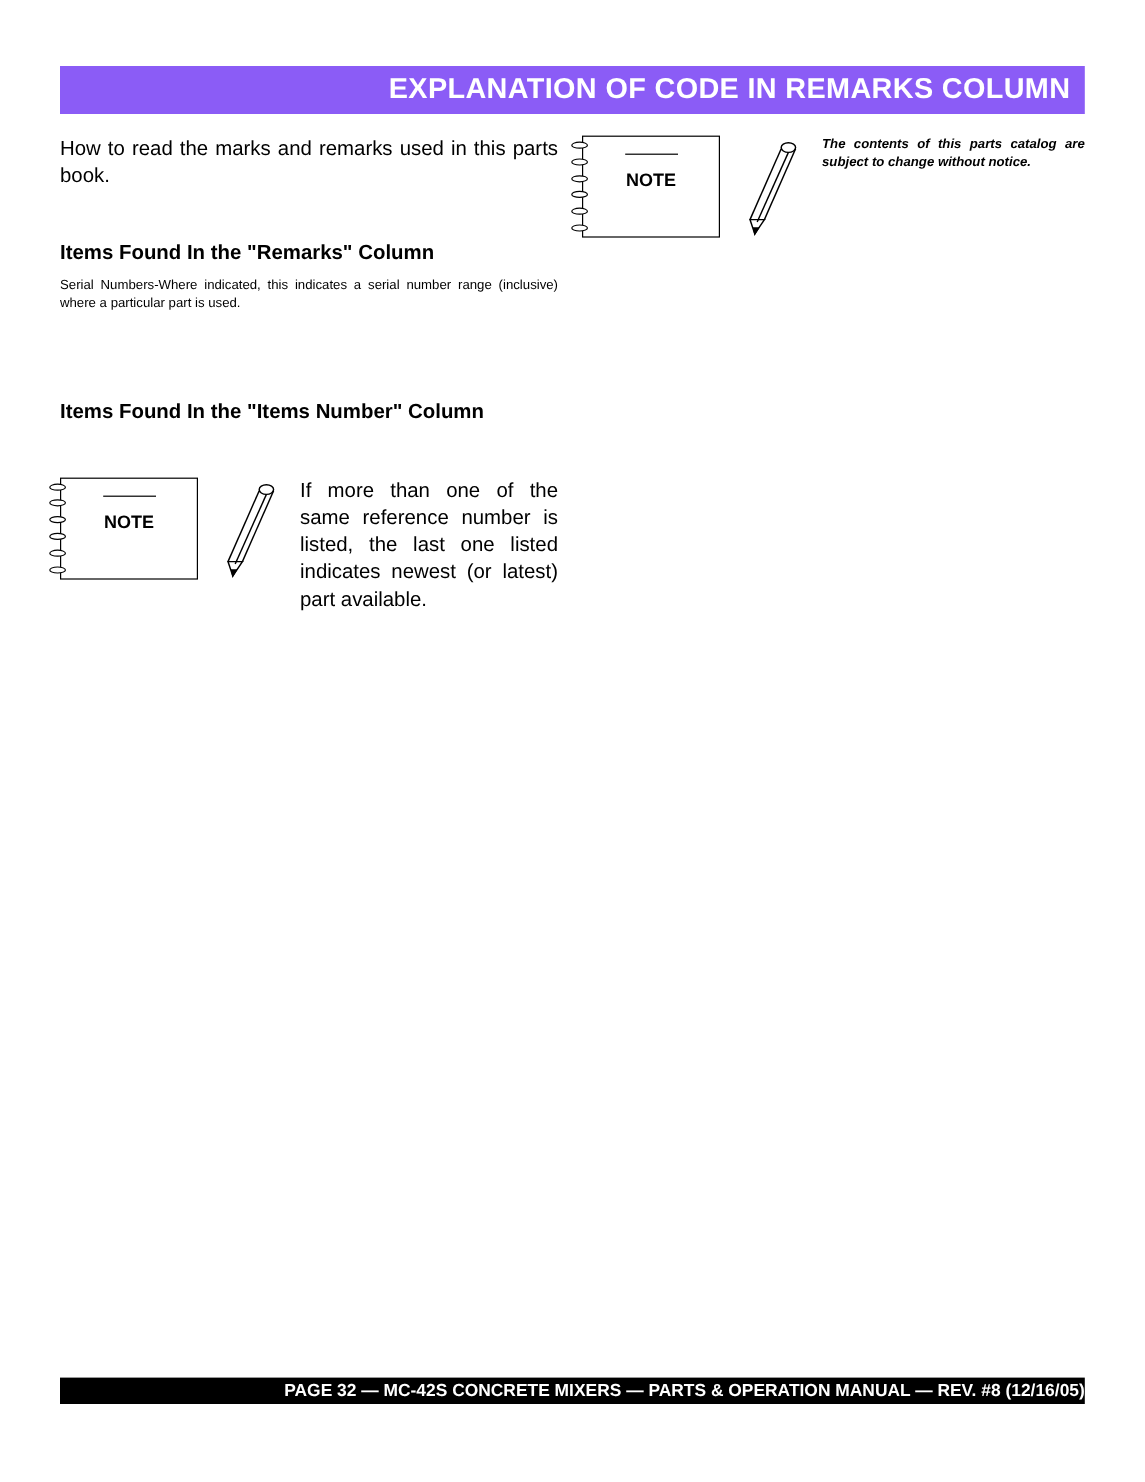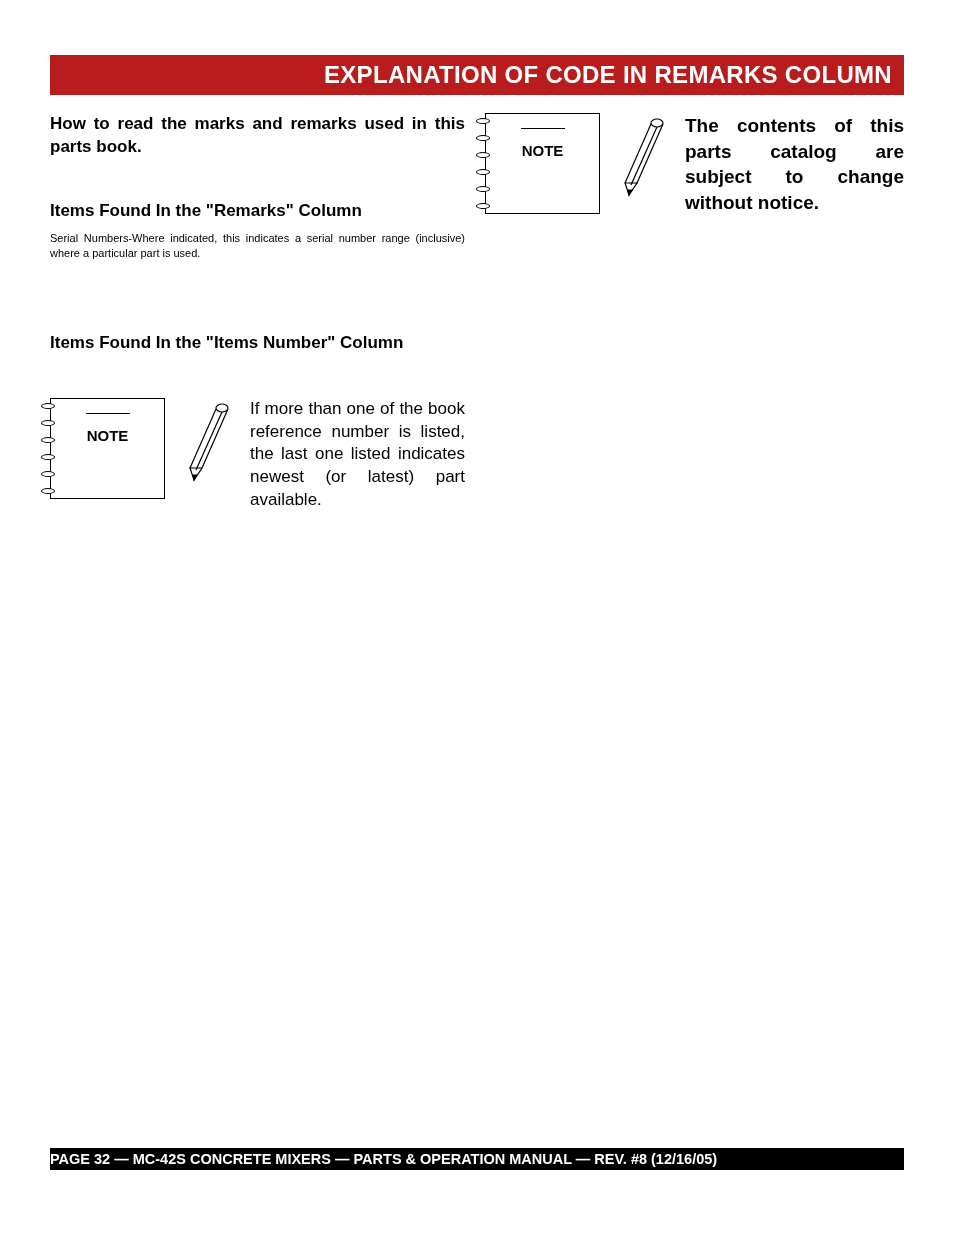--- a/index.html
+++ b/index.html
@@ -5,21 +5,21 @@
   * { margin: 0; padding: 0; box-sizing: border-box; }
   body {
     font-family: Arial, Helvetica, sans-serif;
     background: #fff;
     width: 954px;
     height: 1235px;
     position: relative;
     padding: 55px 50px 0 50px;
   }
   .header-bar {
-    background: #b91c1c;
+    background: #8b5cf6;
     height: 40px;
     display: flex;
     align-items: center;
     justify-content: flex-end;
     padding-right: 12px;
   }
   .header-bar span {
     color: #fff;
     font-weight: bold;
     font-size: 24px;
@@ -33,21 +33,21 @@
   .col-left {
     flex: 0 0 415px;
   }
   .col-right {
     flex: 1;
     display: flex;
     gap: 15px;
     align-items: flex-start;
   }
   .intro {
-    font-weight: bold;
+    font-weight: normal;
     font-size: 17px;
     line-height: 1.35;
     margin-bottom: 42px;
     text-align: justify;
   }
   .subhead {
     font-weight: bold;
     font-size: 17px;
     margin-bottom: 10px;
   }
@@ -60,21 +60,21 @@
   .space-big { height: 60px; }
   .note-row {
     display: flex;
     gap: 15px;
     align-items: flex-start;
     margin-top: 45px;
   }
   .note-box {
     border: 1px solid #000;
     width: 115px;
-    height: 101px;
+    height: 85px;
     position: relative;
     flex-shrink: 0;
     display: flex;
     align-items: flex-start;
     justify-content: center;
     padding-top: 28px;
   }
   .note-box .label {
     font-weight: bold;
     font-size: 15px;
@@ -109,36 +109,37 @@
     flex-shrink: 0;
     width: 55px;
     height: 85px;
   }
   .note-text {
     font-size: 17px;
     line-height: 1.35;
     text-align: justify;
   }
   .note-text-right {
-    font-weight: bold;
-    font-size: 19px;
+    font-style: italic;
+    font-weight: bold;
+    font-size: 11px;
     line-height: 1.35;
     text-align: justify;
     flex: 1;
   }
   .footer-bar {
     position: absolute;
     left: 50px;
     right: 50px;
     bottom: 65px;
     background: #000;
     height: 22px;
     display: flex;
     align-items: center;
-    justify-content: flex-start;
+    justify-content: flex-end;
   }
   .footer-bar span {
     color: #fff;
     font-weight: bold;
     font-size: 14.5px;
   }
 </style>
 </head>
 <body>
 
@@ -174,21 +175,21 @@
       <svg class="pencil" viewBox="0 0 55 85">
         <g stroke="#000" stroke-width="1.2" fill="none">
           <ellipse cx="42" cy="10" rx="6" ry="4"></ellipse>
           <line x1="36" y1="11" x2="10" y2="70"></line>
           <line x1="48" y1="11" x2="22" y2="70"></line>
           <line x1="42" y1="14" x2="16" y2="72"></line>
           <path d="M10 70 L22 70 L14 82 Z"></path>
           <path d="M13 77 L17 77 L14 82 Z" fill="#000"></path>
         </g>
       </svg>
-      <p class="note-text">If more than one of the book reference number is listed, the last one listed indicates newest (or latest) part available.</p>
+      <p class="note-text">If more than one of the same reference number is listed, the last one listed indicates newest (or latest) part available.</p>
     </div>
   </div>
 
   <div class="col-right">
     <div class="note-box">
       <div class="spiral">
         <div class="ring"></div>
           <div class="ring"></div>
           <div class="ring"></div>
         <div class="ring"></div>

